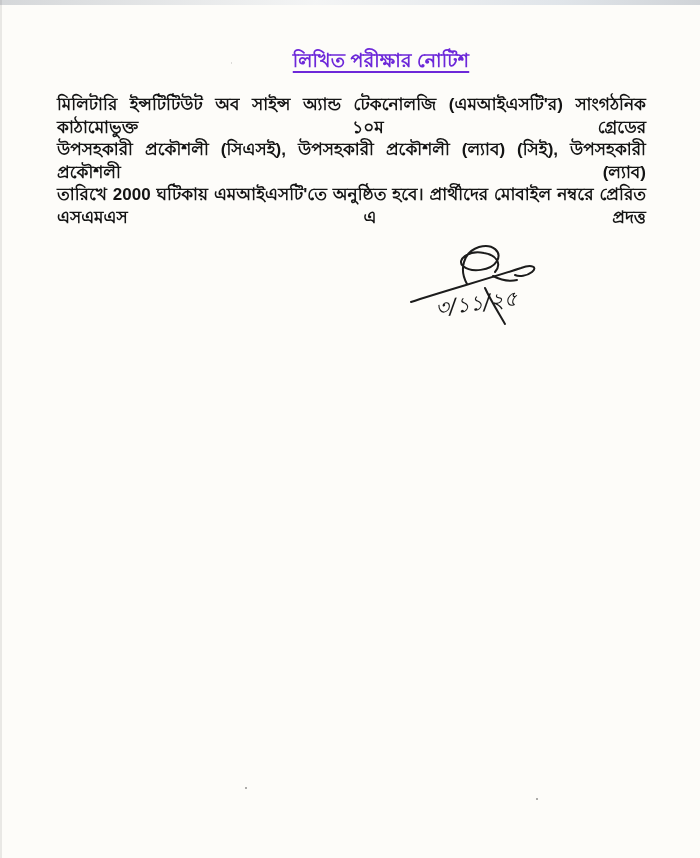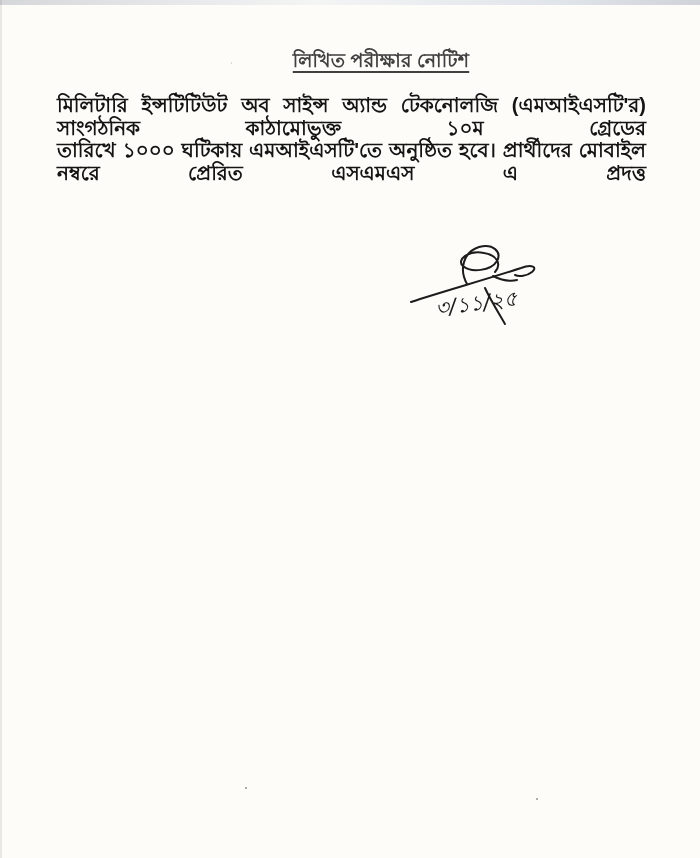--- a/index.html
+++ b/index.html
@@ -37,36 +37,36 @@
     position: absolute;
     top: 46px;
     left: 0;
     width: 100%;
     text-align: center;
   }
   .title {
     display: inline-block;
     font-size: 19px;
     font-weight: bold;
-    color: #404040;
+    color: #6d28d9;
     text-decoration: underline;
     text-decoration-thickness: 2px;
     text-underline-offset: 4px;
     letter-spacing: 0.2px;
     transform: translateX(9px);
     margin-left: 44px;
   }
   .body-block {
     position: absolute;
     top: 94px;
     left: 57px;
     width: 589px;
   }
   .body-line {
-    font-size: 20px;
+    font-size: 17px;
     font-weight: bold;
     line-height: 22.6px;
     white-space: normal;
     text-align: justify;
     text-align-last: justify;
     color: #141414;
   }
   .body-line.last {
     text-align-last: left;
   }
@@ -107,21 +107,22 @@
 
   <div class="scan-band-top"></div>
   <div class="scan-edge-left"></div>
 
   <div class="title-wrap">
     <span class="title">লিখিত পরীক্ষার নোটিশ</span>
   </div>
 
   <div class="body-block">
     <div class="body-line">মিলিটারি ইন্সটিটিউট অব সাইন্স অ্যান্ড টেকনোলজি (এমআইএসটি'র) সাংগঠনিক কাঠামোভুক্ত ১০ম গ্রেডের</div>
-    <div class="body-line">তারিখে ১০০০ ঘটিকায় এমআইএসটি'তে অনুষ্ঠিত হবে। প্রার্থীদের মোবাইল নম্বরে প্রেরিত এসএমএস এ প্রদত্ত</div>
+    <div class="body-line">উপসহকারী প্রকৌশলী (সিএসই), উপসহকারী প্রকৌশলী (ল্যাব) (সিই), উপসহকারী প্রকৌশলী (ল্যাব)</div>
+    <div class="body-line">তারিখে 2000 ঘটিকায় এমআইএসটি'তে অনুষ্ঠিত হবে। প্রার্থীদের মোবাইল নম্বরে প্রেরিত এসএমএস এ প্রদত্ত</div>
   </div>
 
   <div class="signature-block">
     <svg viewBox="0 0 150 92" aria-hidden="true">
 
       <path class="sig-stroke" d="M62,48 C54,34 58,16 74,11 C88,7 97,16 92,25 C86,35 66,37 58,30 C51,24 63,14 79,17 C92,19 97,28 90,36"></path>
 
       <path class="sig-stroke" d="M6,66 C36,56 86,42 116,32 C127,28 133,31 127,36 C122,40 114,41 110,39"></path>
 
       <path class="sig-stroke" d="M88,40 C96,44 104,46 112,44"></path>

